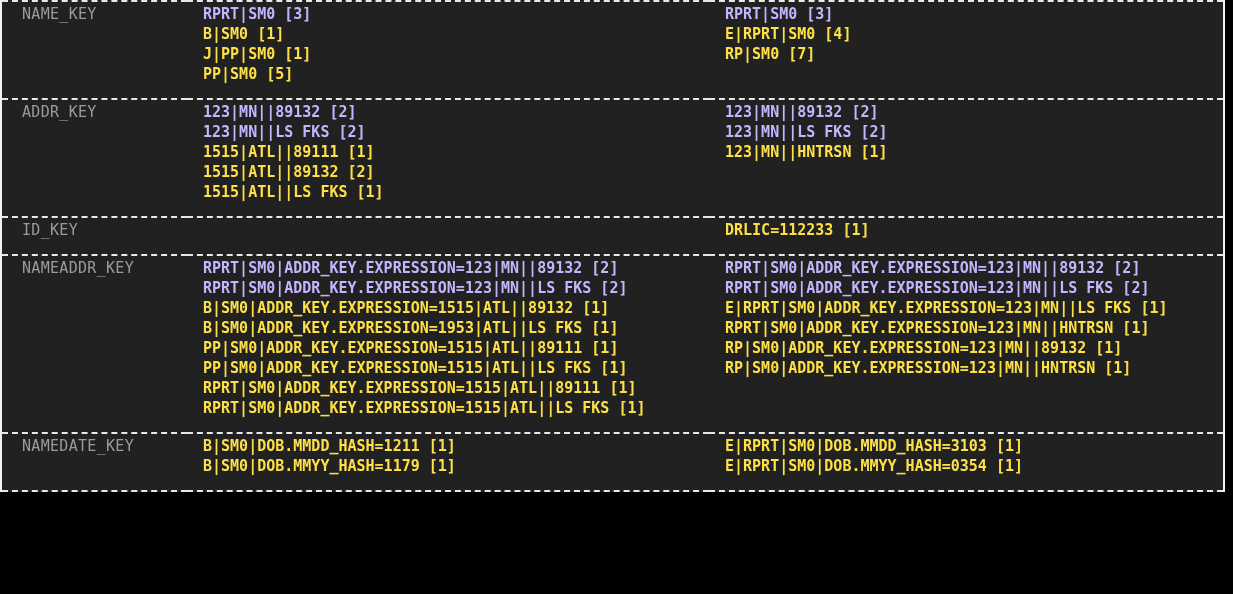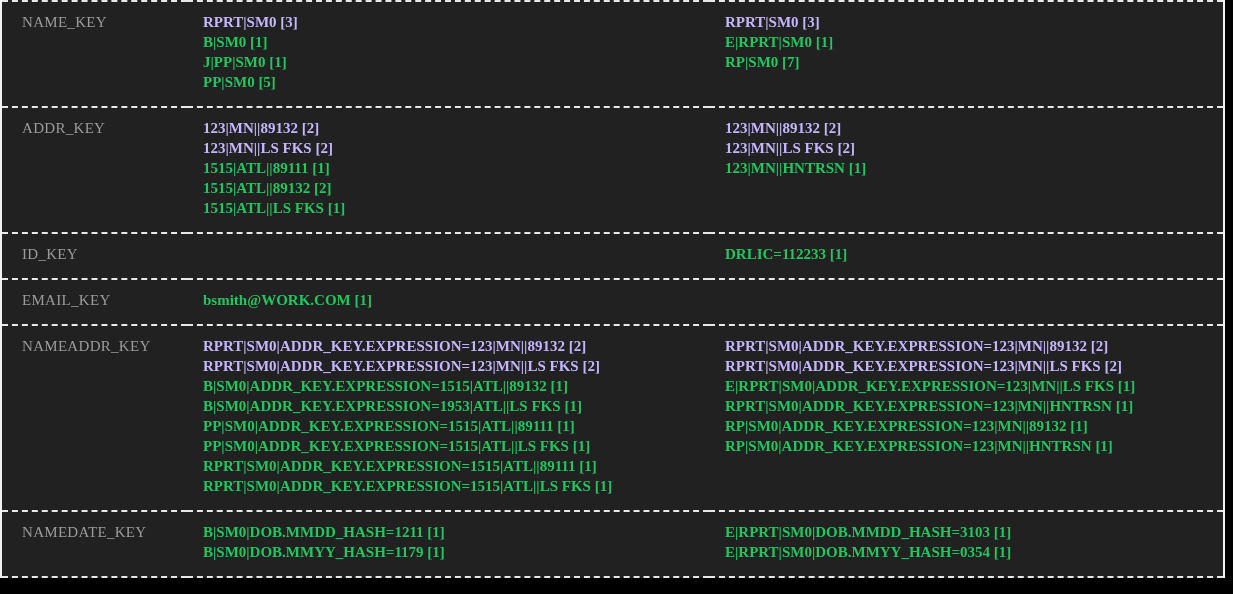--- a/index.html
+++ b/index.html
@@ -29,23 +29,22 @@
     table-layout: fixed;
   }
 
   .key-table tr {
     border-bottom: 2px dashed #e8e8e8;
   }
 
   .key-table td {
     background: #212121;
     vertical-align: top;
-    padding: 10px 0 14px 0;
+    padding: 2px 0 14px 0;
     border: 0;
-    font-family: Liberation Serif, serif;
   }
 
   
   .col-key   { width: 185px; }
   .col-left  { width: 522px; border-left: 2px solid #f2f2f2; }
   .col-right { width: 514px; border-left: 2px solid #f2f2f2; }
 
   .key-label {
     display: block;
     padding-left: 20px;
@@ -62,21 +61,21 @@
     padding-right: 6px;
   }
 
   .line {
     display: block;
     font-size: 15px;
     line-height: 20px;
     font-weight: bold;
     letter-spacing: 0;
     white-space: pre;
-    color: #22c55e;
+    color: #fde047;
   }
   .line.hl {
     color: #c4b5fd;
   }
 
   
   .row-name      td { height: 80px; }
   .row-addr      td { height: 100px; }
   .row-id        td { height: 20px; }
   .row-phone     td { height: 20px; }
@@ -97,21 +96,21 @@
           <span class="cell-lines">
             <span class="line hl">RPRT|SM0 [3]</span>
             <span class="line">B|SM0 [1]</span>
             <span class="line">J|PP|SM0 [1]</span>
             <span class="line">PP|SM0 [5]</span>
           </span>
         </td>
         <td class="col-right">
           <span class="cell-lines">
             <span class="line hl">RPRT|SM0 [3]</span>
-            <span class="line">E|RPRT|SM0 [1]</span>
+            <span class="line">E|RPRT|SM0 [4]</span>
             <span class="line">RP|SM0 [7]</span>
           </span>
         </td>
       </tr>
       <tr class="row-addr">
         <td class="col-key">
           <span class="key-label">ADDR_KEY</span>
         </td>
         <td class="col-left">
           <span class="cell-lines">
@@ -134,33 +133,20 @@
         <td class="col-key">
           <span class="key-label">ID_KEY</span>
         </td>
         <td class="col-left">
           <span class="cell-lines"></span>
         </td>
         <td class="col-right">
           <span class="cell-lines">
             <span class="line">DRLIC=112233 [1]</span>
           </span>
-        </td>
-      </tr>
-      <tr class="row-email">
-        <td class="col-key">
-          <span class="key-label">EMAIL_KEY</span>
-        </td>
-        <td class="col-left">
-          <span class="cell-lines">
-            <span class="line">bsmith@WORK.COM [1]</span>
-          </span>
-        </td>
-        <td class="col-right">
-          <span class="cell-lines"></span>
         </td>
       </tr>
       <tr class="row-nameaddr">
         <td class="col-key">
           <span class="key-label">NAMEADDR_KEY</span>
         </td>
         <td class="col-left">
           <span class="cell-lines">
             <span class="line hl">RPRT|SM0|ADDR_KEY.EXPRESSION=123|MN||89132 [2]</span>
             <span class="line hl">RPRT|SM0|ADDR_KEY.EXPRESSION=123|MN||LS FKS [2]</span>

